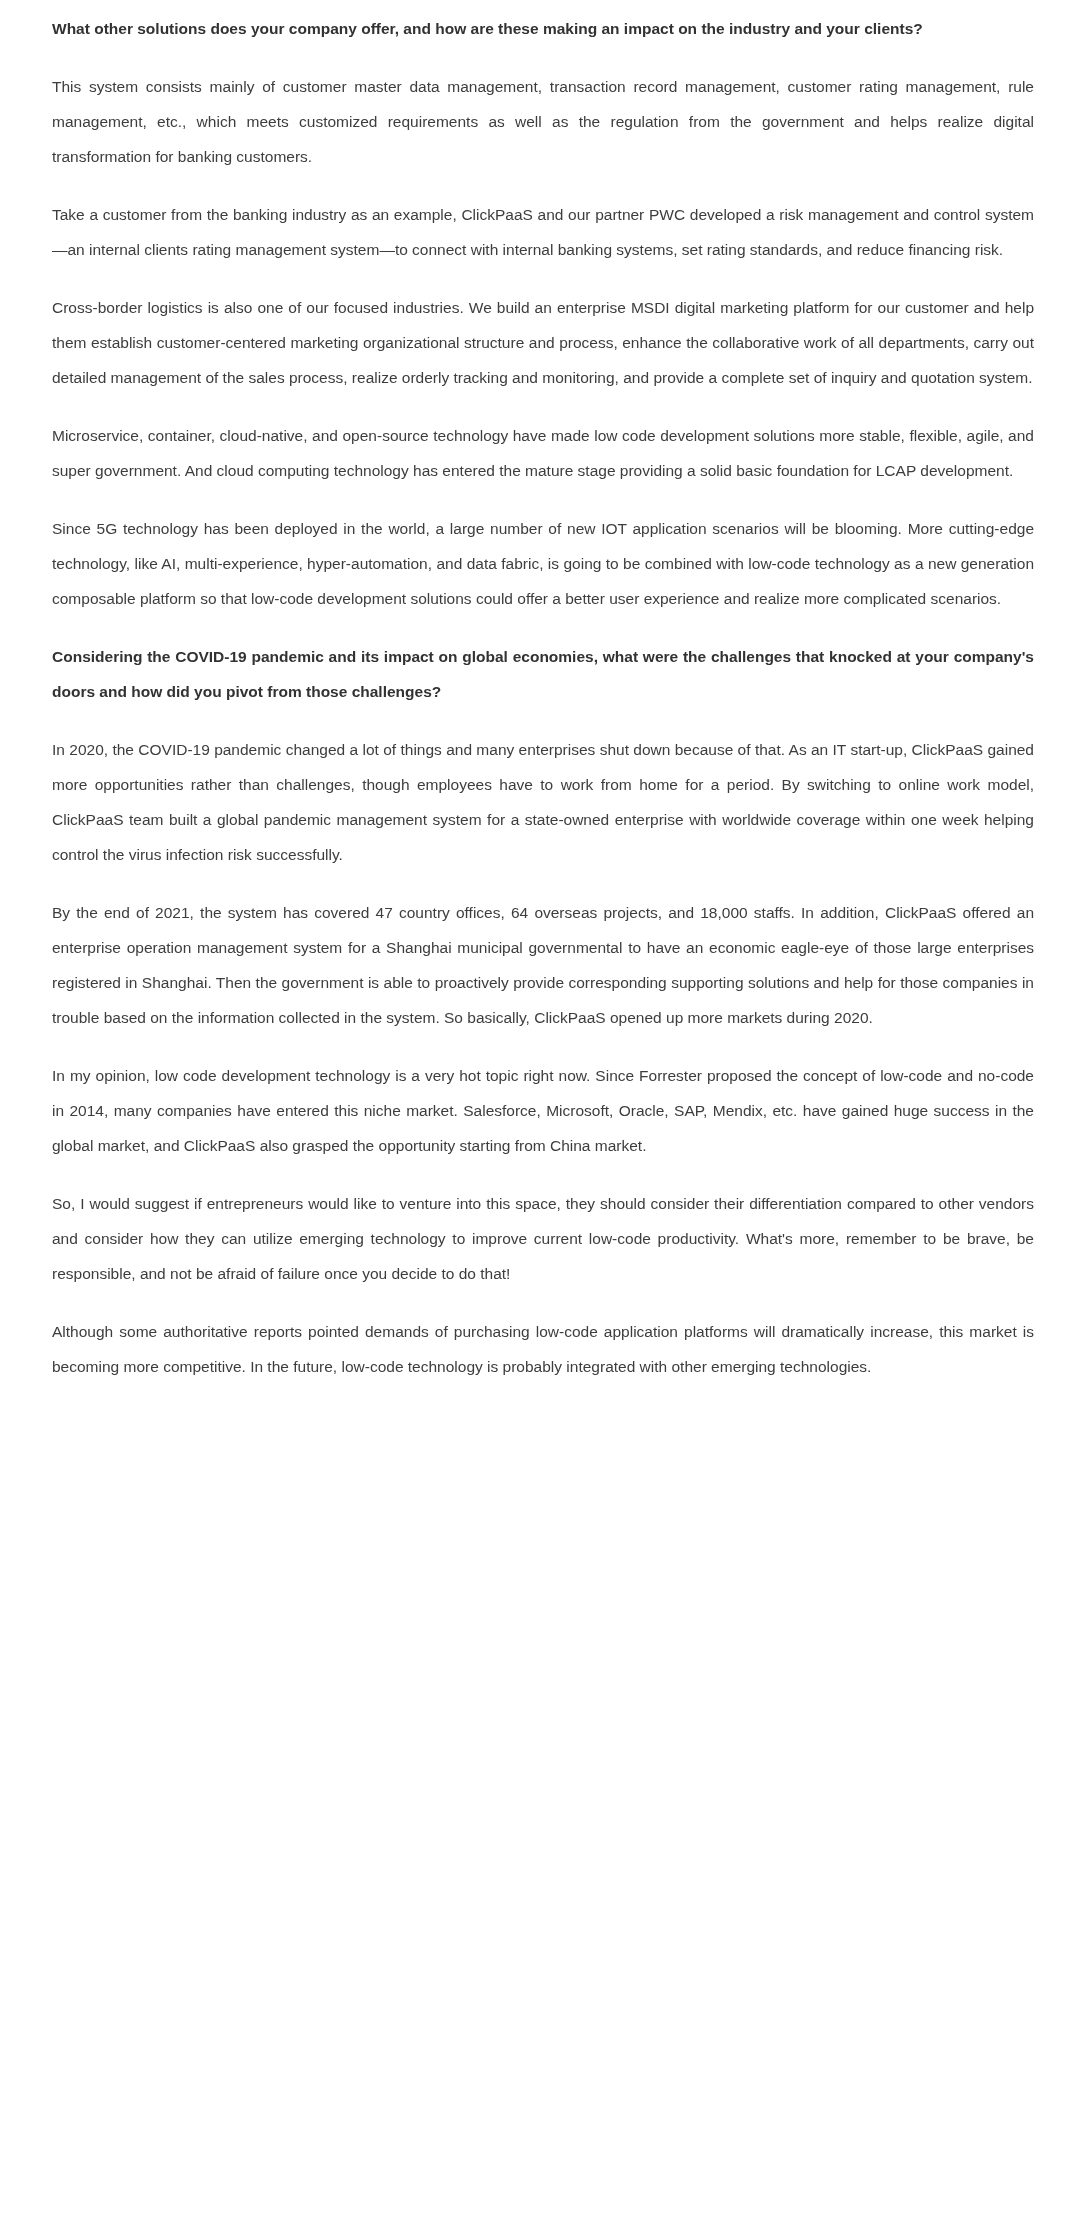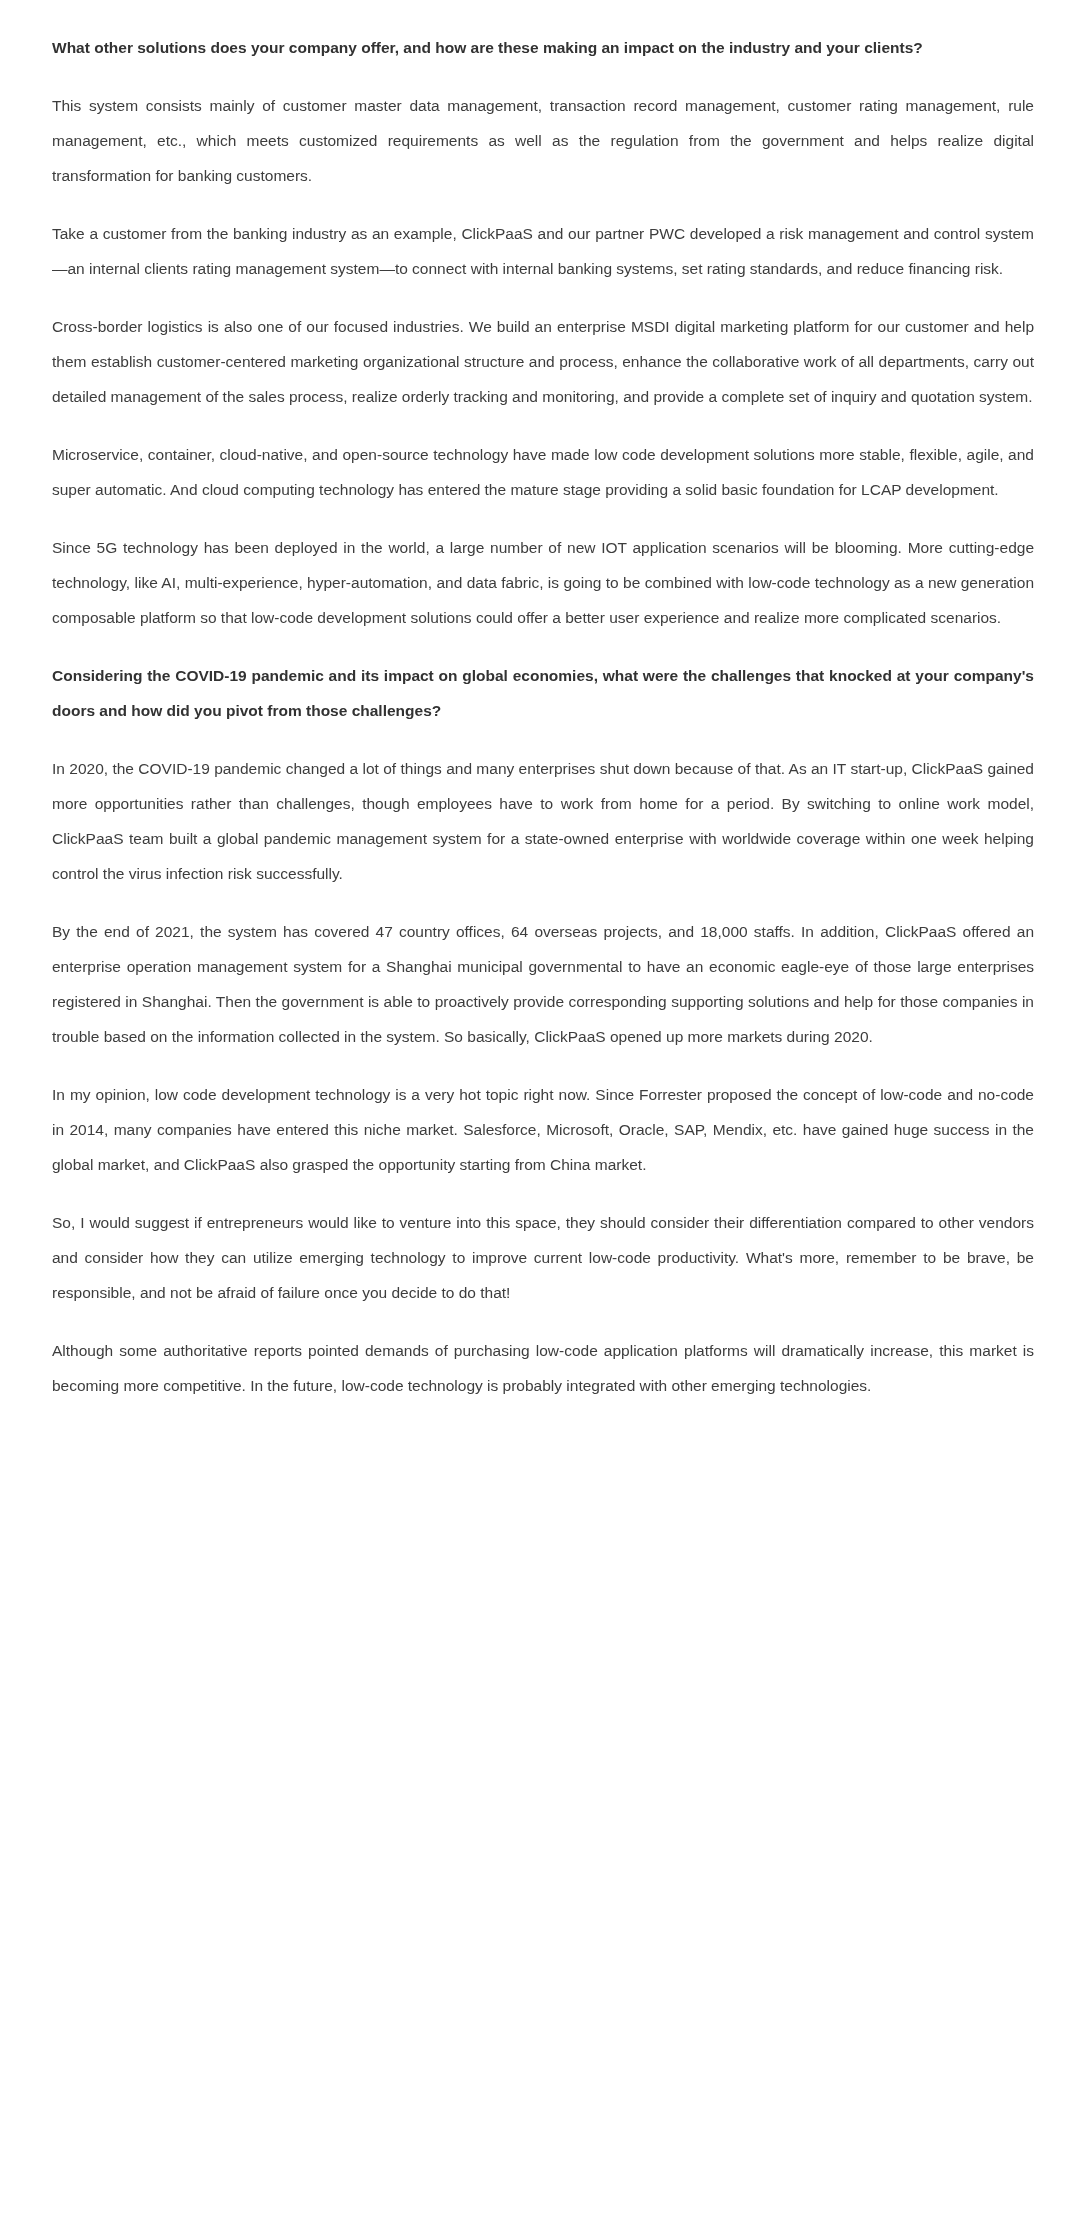--- a/index.html
+++ b/index.html
@@ -12,39 +12,38 @@
   }
   .article {
     box-sizing: border-box;
     width: 1080px;
     padding: 11px 46px 10px 52px;
     font-family: "Liberation Sans", "DejaVu Sans", sans-serif;
     font-size: 15.5px;
     line-height: 35px;
     text-align: justify;
     color: #3d3d3d;
-    margin-top: 19px;
   }
   .article p {
     margin: 0 0 23px 0;
   }
   .article p.question {
     font-weight: 700;
     color: #323232;
   }
 </style>
 </head>
 <body>
 
 <div class="article">
   <p class="question">What other solutions does your company offer, and how are these making an impact on the industry and your clients?</p>
   <p class="answer">This system consists mainly of customer master data management, transaction record management, customer rating management, rule management, etc., which meets customized requirements as well as the regulation from the government and helps realize digital transformation for banking customers.</p>
   <p class="answer">Take a customer from the banking industry as an example, ClickPaaS and our partner PWC developed a risk management and control system—an internal clients rating management system—to connect with internal banking systems, set rating standards, and reduce financing risk.</p>
   <p class="answer">Cross-border logistics is also one of our focused industries. We build an enterprise MSDI digital marketing platform for our customer and help them establish customer-centered marketing organizational structure and process, enhance the collaborative work of all departments, carry out detailed management of the sales process, realize orderly tracking and monitoring, and provide a complete set of inquiry and quotation system.</p>
-  <p class="answer">Microservice, container, cloud-native, and open-source technology have made low code development solutions more stable, flexible, agile, and super automatic. And cloud computing technology has entered the mature stage providing a solid basic foundation for LCAP development.</p>
+  <p class="answer">Microservice, container, cloud-native, and open-source technology have made low code development solutions more stable, flexible, agile, and super government. And cloud computing technology has entered the mature stage providing a solid basic foundation for LCAP development.</p>
   <p class="answer">Since 5G technology has been deployed in the world, a large number of new IOT application scenarios will be blooming. More cutting-edge technology, like AI, multi-experience, hyper-automation, and data fabric, is going to be combined with low-code technology as a new generation composable platform so that low-code development solutions could offer a better user experience and realize more complicated scenarios.</p>
   <p class="question">Considering the COVID-19 pandemic and its impact on global economies, what were the challenges that knocked at your company's doors and how did you pivot from those challenges?</p>
   <p class="answer">In 2020, the COVID-19 pandemic changed a lot of things and many enterprises shut down because of that. As an IT start-up, ClickPaaS gained more opportunities rather than challenges, though employees have to work from home for a period. By switching to online work model, ClickPaaS team built a global pandemic management system for a state-owned enterprise with worldwide coverage within one week helping control the virus infection risk successfully.</p>
   <p class="answer">By the end of 2021, the system has covered 47 country offices, 64 overseas projects, and 18,000 staffs. In addition, ClickPaaS offered an enterprise operation management system for a Shanghai municipal governmental to have an economic eagle-eye of those large enterprises registered in Shanghai. Then the government is able to proactively provide corresponding supporting solutions and help for those companies in trouble based on the information collected in the system. So basically, ClickPaaS opened up more markets during 2020.</p>
   <p class="answer">In my opinion, low code development technology is a very hot topic right now. Since Forrester proposed the concept of low-code and no-code in 2014, many companies have entered this niche market. Salesforce, Microsoft, Oracle, SAP, Mendix, etc. have gained huge success in the global market, and ClickPaaS also grasped the opportunity starting from China market.</p>
   <p class="answer">So, I would suggest if entrepreneurs would like to venture into this space, they should consider their differentiation compared to other vendors and consider how they can utilize emerging technology to improve current low-code productivity. What's more, remember to be brave, be responsible, and not be afraid of failure once you decide to do that!</p>
   <p class="answer">Although some authoritative reports pointed demands of purchasing low-code application platforms will dramatically increase, this market is becoming more competitive. In the future, low-code technology is probably integrated with other emerging technologies.</p>
 </div>
 
 </body></html>

